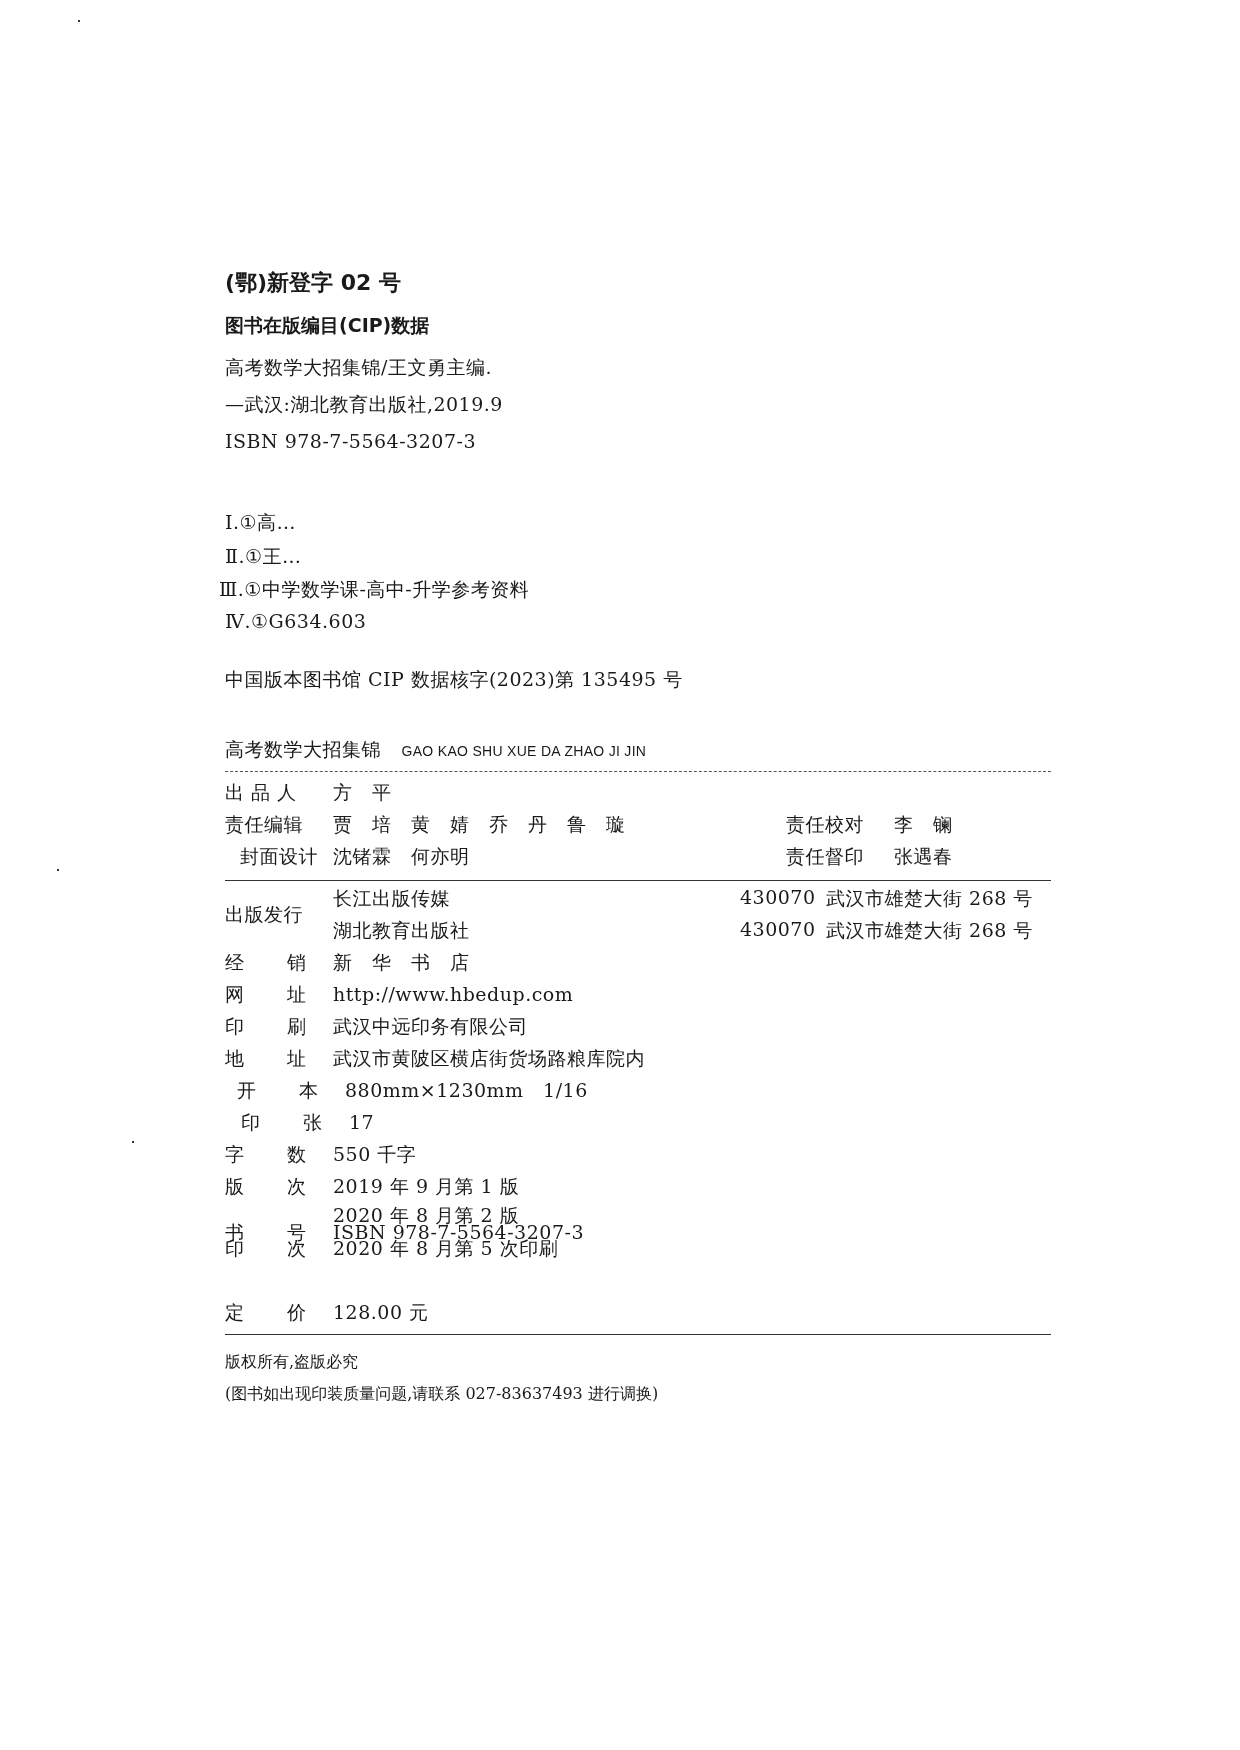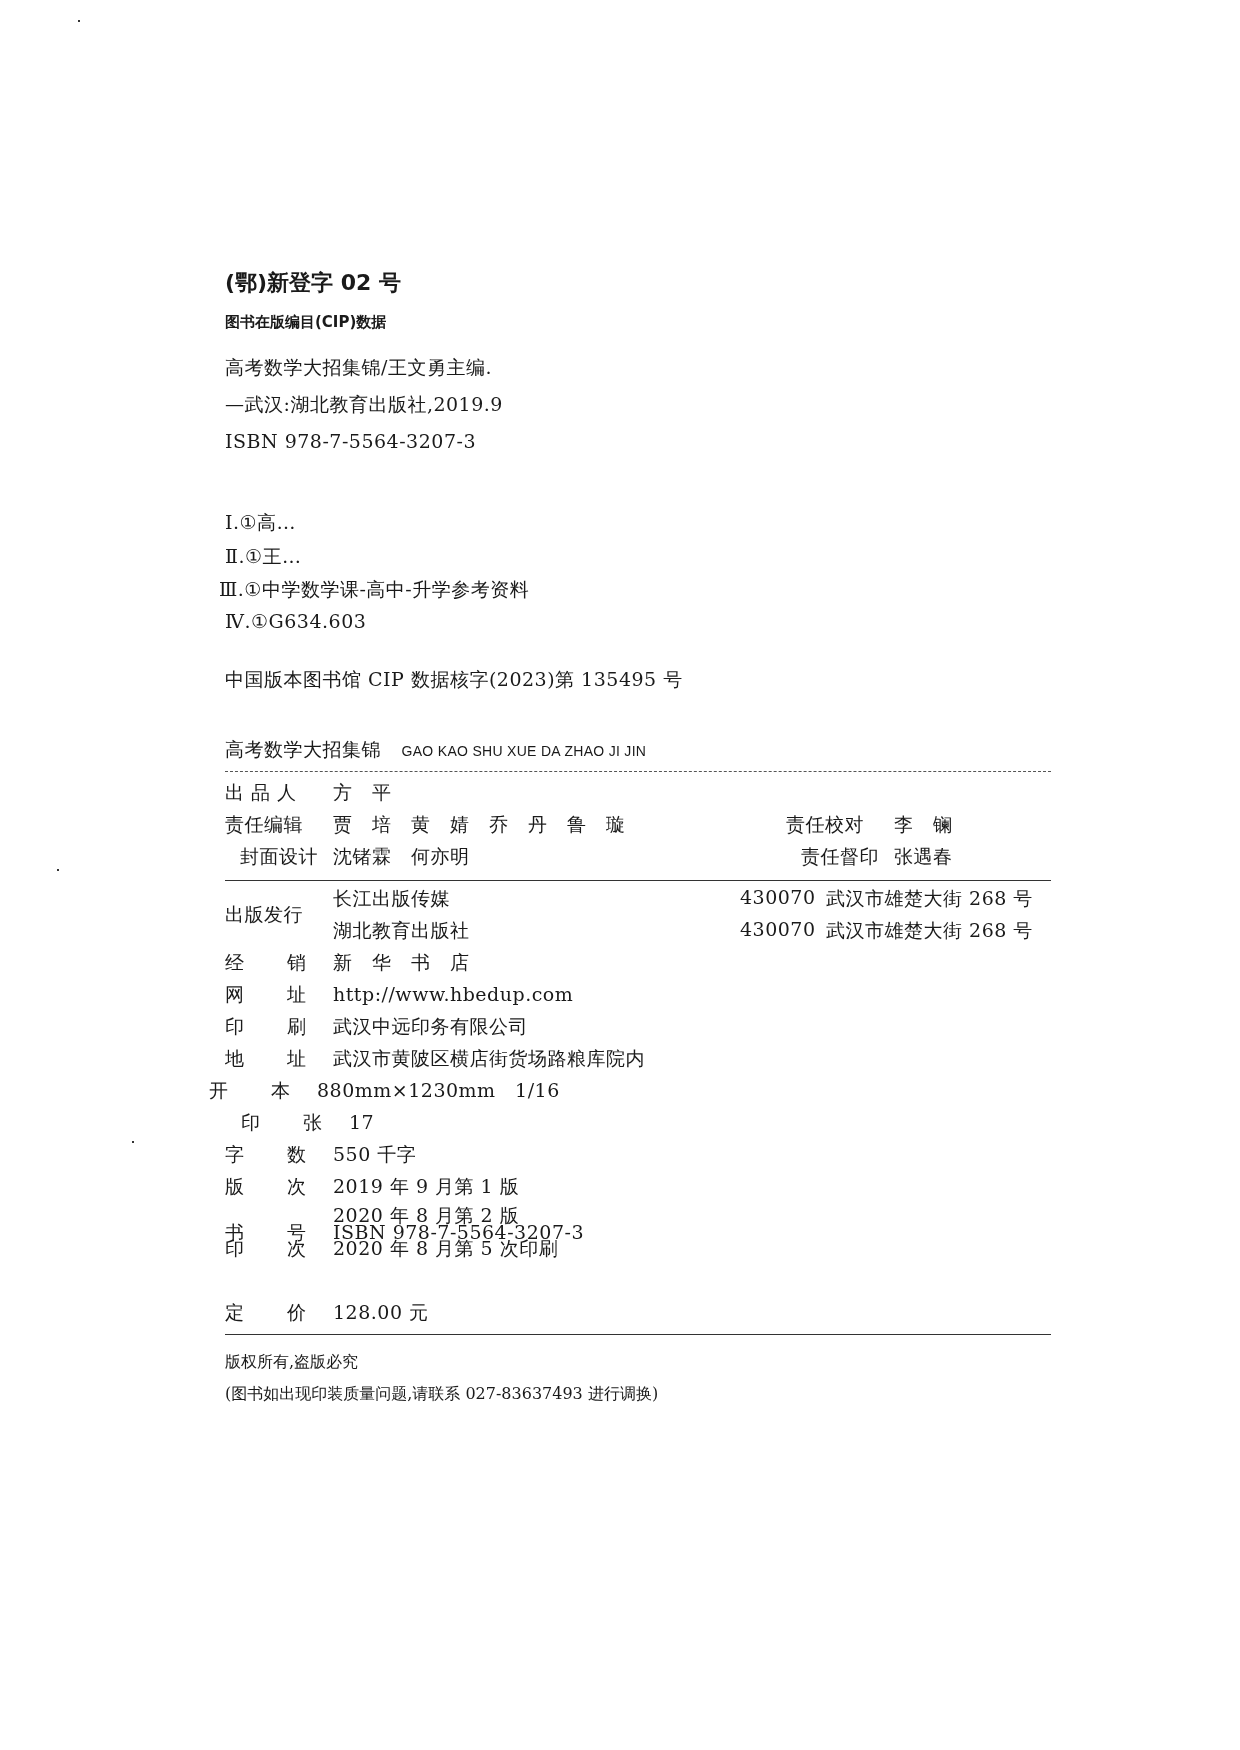--- a/index.html
+++ b/index.html
@@ -1,21 +1,21 @@
 <!DOCTYPE html>
 <html><head>
 <meta charset="utf-8">
 <style>
   html, body { margin:0; padding:0; background:#ffffff; }
   body { width:1240px; height:1750px; position:relative; overflow:hidden;
          font-family:"DejaVu Serif","Liberation Serif",serif; color:#1a1a1a; }
   .abs { position:absolute; white-space:nowrap; }
   .bold { font-weight:bold; font-family:"DejaVu Sans","Liberation Sans",sans-serif; }
   .h1 { font-size:22px; }
-  .h2 { font-size:15px; }
+  .h2 { font-size:19px; }
   .t { font-size:19px; letter-spacing:0.5px; }
   .sm { font-size:16px; }
   .latin { font-family:"Liberation Sans","DejaVu Sans",sans-serif; font-size:14px; letter-spacing:0.3px; }
   .rule { position:absolute; left:225px; width:826px; height:0; }
   .rule.dashed { border-top:1px dashed #555; }
   .rule.solid { border-top:1px solid #333; }
   .speck { position:absolute; width:2px; height:2px; background:#333; }
 </style>
 </head>
 <body>
@@ -45,21 +45,21 @@
 </div>
 <div class="abs t" style="left:225px;top:812px;">
   <span style="display:inline-block;width:108px;">责任编辑</span><span>贾　培　黄　婧　乔　丹　鲁　璇</span>
 </div>
 <div class="abs t" style="left:786px;top:812px;">
   <span style="display:inline-block;width:108px;">责任校对</span><span>李　镧</span>
 </div>
 <div class="abs t" style="left:225px;top:844px;text-align:center;">
   <span style="display:inline-block;width:108px;">封面设计</span><span>沈锗霖　何亦明</span>
 </div>
-<div class="abs t" style="left:786px;top:844px;text-align:center;">
+<div class="abs t" style="left:786px;top:844px;">
   <span style="display:inline-block;width:108px;">责任督印</span><span>张遇春</span>
 </div>
 <div class="rule solid" style="top:880px;"></div>
 
 <div class="abs t" style="left:225px;top:902px;">出版发行</div>
 <div class="abs t" style="left:333px;top:886px;">长江出版传媒</div>
 <div class="abs t" style="left:740px;top:886px;">430070</div>
 <div class="abs t" style="left:826px;top:886px;">武汉市雄楚大街 268 号</div>
 <div class="abs t" style="left:333px;top:918px;">湖北教育出版社</div>
 <div class="abs t" style="left:740px;top:918px;">430070</div>
@@ -70,21 +70,21 @@
 </div>
 <div class="abs t" style="left:225px;top:982px;">
   <span style="display:inline-block;width:62px;">网</span><span style="display:inline-block;width:46px;">址</span><span>http://www.hbedup.com</span>
 </div>
 <div class="abs t" style="left:225px;top:1014px;">
   <span style="display:inline-block;width:62px;">印</span><span style="display:inline-block;width:46px;">刷</span><span>武汉中远印务有限公司</span>
 </div>
 <div class="abs t" style="left:225px;top:1046px;">
   <span style="display:inline-block;width:62px;">地</span><span style="display:inline-block;width:46px;">址</span><span>武汉市黄陂区横店街货场路粮库院内</span>
 </div>
-<div class="abs t" style="left:209px;top:1078px;">
+<div class="abs t" style="left:237px;top:1078px;">
   <span style="display:inline-block;width:62px;">开</span><span style="display:inline-block;width:46px;">本</span><span>880mm×1230mm　1/16</span>
 </div>
 <div class="abs t" style="left:225px;top:1110px;margin-left:16px;">
   <span style="display:inline-block;width:62px;">印</span><span style="display:inline-block;width:46px;">张</span><span>17</span>
 </div>
 <div class="abs t" style="left:225px;top:1142px;">
   <span style="display:inline-block;width:62px;">字</span><span style="display:inline-block;width:46px;">数</span><span>550 千字</span>
 </div>
 <div class="abs t" style="left:225px;top:1174px;">
   <span style="display:inline-block;width:62px;">版</span><span style="display:inline-block;width:46px;">次</span><span>2019 年 9 月第 1 版</span>

